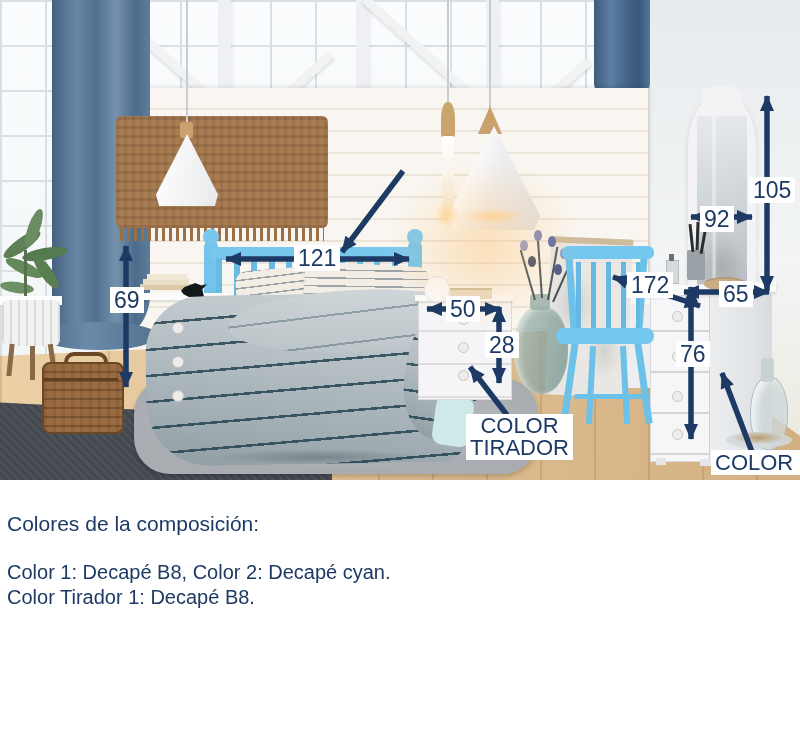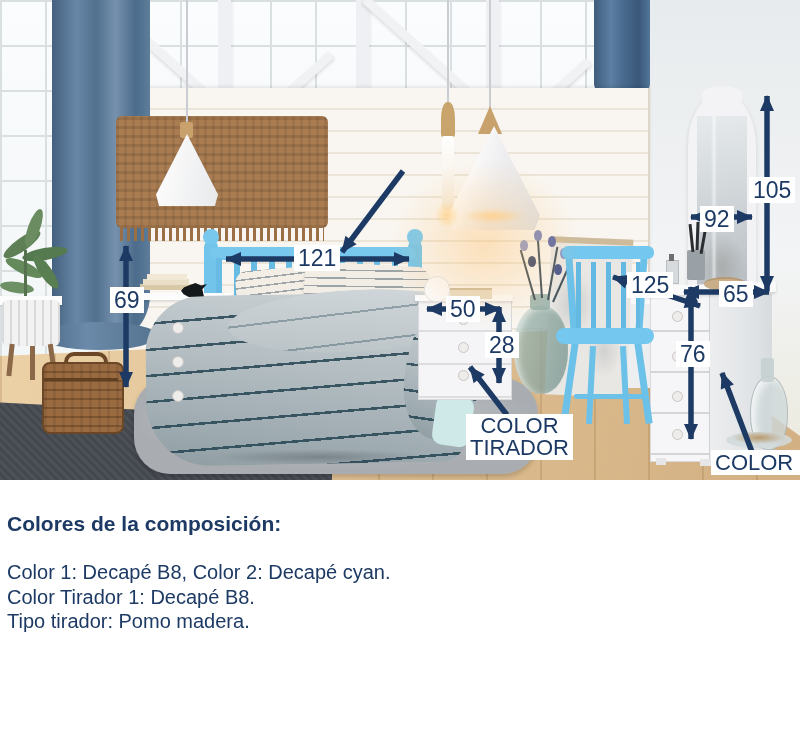--- a/index.html
+++ b/index.html
@@ -228,21 +228,21 @@
       padding:1px 4px;white-space:nowrap;z-index:41;text-align:center;}
   #lb142{left:294px;top:245px;} #lb88{left:110px;top:287px;} #lb50{left:446px;top:296px;}
   #lb53{left:485px;top:332px;} #lb105{left:749px;top:177px;} #lb92{left:700px;top:206px;}
   #lb125{left:627px;top:272px;} #lb65{left:719px;top:281px;} #lb76{left:676px;top:341px;}
   #lbC2{left:361px;top:144px;font-size:22px;} #lbC1{left:711px;top:450px;font-size:22px;}
   #lbCT{left:466px;top:414px;font-size:22px;line-height:22px;}
   #lbF{left:7px;top:443px;font-size:20px;padding:2px 6px;}
 
   
   #desc{left:0;top:480px;width:800px;height:271px;background:#fff;color:#1d3a64;z-index:2;position:absolute;}
-  #desc h2{margin:32px 0 0 7px;font-size:21px;font-weight:bold;}
+  #desc h2{margin:32px 0 0 7px;font-size:21px;font-weight:normal;}
   #desc .lines{margin:24px 0 0 7px;font-size:20px;line-height:24.5px;}
   #desc .note{margin:22px 0 0 7px;font-size:20px;line-height:25px;width:770px;}
   #desc .caps{font-weight:bold;font-size:21px;margin-left:10px;}
 </style>
 </head>
 <body>
 
 <div id="page">
 
   <div id="photo" class="s">
@@ -402,32 +402,31 @@
         <line x1="752" y1="452" x2="722" y2="373" marker-end="url(#ah)"></line>
       </g>
     </svg>
 
     <div id="lb142" class="lb">121</div>
     <div id="lb88" class="lb">69</div>
     <div id="lb50" class="lb">50</div>
     <div id="lb53" class="lb">28</div>
     <div id="lb105" class="lb">105</div>
     <div id="lb92" class="lb">92</div>
-    <div id="lb125" class="lb">125</div>
+    <div id="lb125" class="lb">172</div>
     <div id="lb65" class="lb">65</div>
     <div id="lb76" class="lb">76</div>
     <div id="lbC1" class="lb">COLOR 1</div>
     <div id="lbCT" class="lb">
       <div>COLOR</div>
       <div>TIRADOR</div>
     </div>
   </div>
 
   <div id="desc">
     <h2>Colores de la composición:</h2>
     <div class="lines">
       <div>Color 1: Decapé B8, Color 2: Decapé cyan.</div>
       <div>Color Tirador 1: Decapé B8.</div>
-      <div>Tipo tirador: Pomo madera.</div>
     </div>
   </div>
 
 </div>
 
 </body></html>

